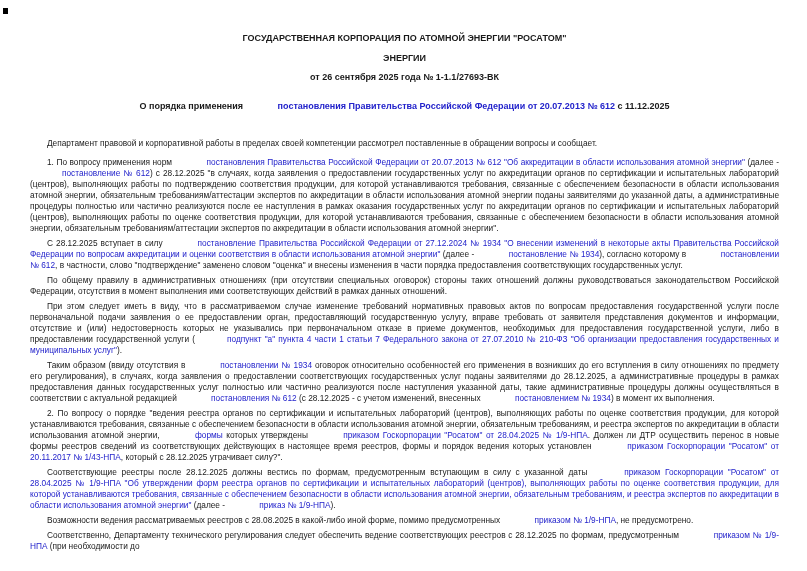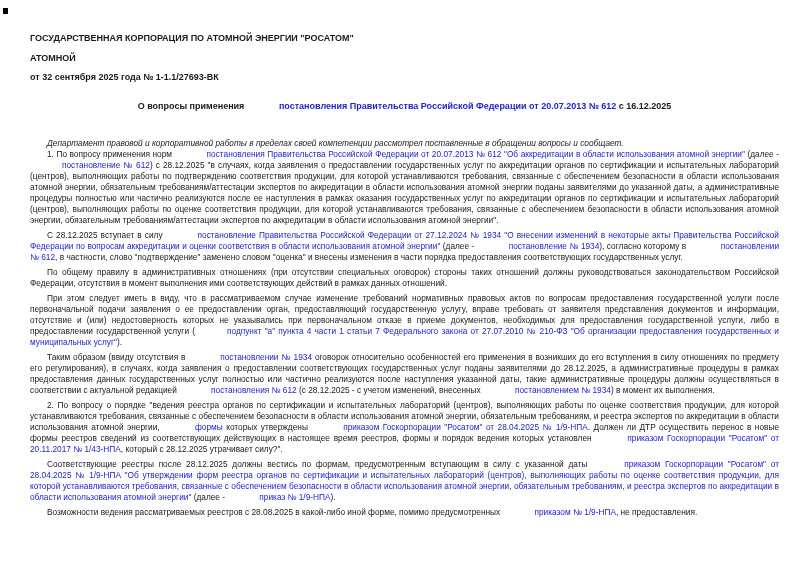--- a/index.html
+++ b/index.html
@@ -21,20 +21,21 @@
     left: 3px;
     top: 8px;
     width: 5px;
     height: 6px;
     background: #000000;
   }
   .page {
     padding: 33px 28px 0 30px;
   }
   .hdr {
+    text-align: center;
     font-weight: bold;
     font-size: 9px;
     line-height: 11px;
   }
   .org     { margin-bottom: 9px; }
   .doctype { margin-bottom: 8px; }
   .datenum { margin-bottom: 17px; }
   .title {
     text-align: center;
     font-weight: bold;
@@ -42,42 +43,43 @@
     line-height: 12px;
     margin-bottom: 26px;
   }
   #doc-body p {
     margin: 0 0 4px 0;
     font-size: 8.3px;
     line-height: 11px;
     text-align: justify;
     text-indent: 17px;
   }
-  #doc-body p.first-para { margin-bottom: 0; font-style: italic; }
+  #doc-body p.first-para { margin-bottom: 8px; }
   .doc-link {
     color: #2323cb;
     text-decoration: none;
     cursor: pointer;
     padding-left: 32px;
   }
 </style>
 </head>
 <body>
 
 <div class="corner-mark"></div>
 
 <div class="page">
   <div class="hdr org">ГОСУДАРСТВЕННАЯ КОРПОРАЦИЯ ПО АТОМНОЙ ЭНЕРГИИ "РОСАТОМ"</div>
-  <div class="hdr doctype">АТОМНОЙ</div>
-  <div class="hdr datenum">от 32 сентября 2025 года № 1-1.1/27693-ВК</div>
-  <div class="title" id="doc-title"><span>О вопросы применения </span><a class="doc-link">постановления Правительства Российской Федерации от 20.07.2013 № 612</a><span> с 16.12.2025</span></div>
+  <div class="hdr doctype">ЭНЕРГИИ</div>
+  <div class="hdr datenum">от 26 сентября 2025 года № 1-1.1/27693-ВК</div>
+  <div class="title" id="doc-title"><span>О порядка применения </span><a class="doc-link">постановления Правительства Российской Федерации от 20.07.2013 № 612</a><span> с 11.12.2025</span></div>
   <div id="doc-body">
       <p class="first-para"><span>Департамент правовой и корпоративной работы в пределах своей компетенции рассмотрел поставленные в обращении вопросы и сообщает.</span></p>
       <p><span>1. По вопросу применения норм </span><a class="doc-link">постановления Правительства Российской Федерации от 20.07.2013 № 612 "Об аккредитации в области использования атомной энергии"</a><span> (далее - </span><a class="doc-link">постановление № 612</a><span>) с 28.12.2025 "в случаях, когда заявления о предоставлении государственных услуг по аккредитации органов по сертификации и испытательных лабораторий (центров), выполняющих работы по подтверждению соответствия продукции, для которой устанавливаются требования, связанные с обеспечением безопасности в области использования атомной энергии, обязательным требованиям/аттестации экспертов по аккредитации в области использования атомной энергии поданы заявителями до указанной даты, а административные процедуры полностью или частично реализуются после ее наступления в рамках оказания государственных услуг по аккредитации органов по сертификации и испытательных лабораторий (центров), выполняющих работы по оценке соответствия продукции, для которой устанавливаются требования, связанные с обеспечением безопасности в области использования атомной энергии, обязательным требованиям/аттестации экспертов по аккредитации в области использования атомной энергии".</span></p>
       <p><span>С 28.12.2025 вступает в силу </span><a class="doc-link">постановление Правительства Российской Федерации от 27.12.2024 № 1934 "О внесении изменений в некоторые акты Правительства Российской Федерации по вопросам аккредитации и оценки соответствия в области использования атомной энергии"</a><span> (далее - </span><a class="doc-link">постановление № 1934</a><span>), согласно которому в </span><a class="doc-link">постановлении № 612</a><span>, в частности, слово "подтверждение" заменено словом "оценка" и внесены изменения в части порядка предоставления соответствующих государственных услуг.</span></p>
       <p><span>По общему правилу в административных отношениях (при отсутствии специальных оговорок) стороны таких отношений должны руководствоваться законодательством Российской Федерации, отсутствия в момент выполнения ими соответствующих действий в рамках данных отношений.</span></p>
       <p><span>При этом следует иметь в виду, что в рассматриваемом случае изменение требований нормативных правовых актов по вопросам предоставления государственной услуги после первоначальной подачи заявления о ее предоставлении орган, предоставляющий государственную услугу, вправе требовать от заявителя представления документов и информации, отсутствие и (или) недостоверность которых не указывались при первоначальном отказе в приеме документов, необходимых для предоставления государственной услуги, либо в предоставлении государственной услуги (</span><a class="doc-link">подпункт "а" пункта 4 части 1 статьи 7 Федерального закона от 27.07.2010 № 210-ФЗ "Об организации предоставления государственных и муниципальных услуг"</a><span>).</span></p>
       <p><span>Таким образом (ввиду отсутствия в </span><a class="doc-link">постановлении № 1934</a><span> оговорок относительно особенностей его применения в возникших до его вступления в силу отношениях по предмету его регулирования), в случаях, когда заявления о предоставлении соответствующих государственных услуг поданы заявителями до 28.12.2025, а административные процедуры в рамках предоставления данных государственных услуг полностью или частично реализуются после наступления указанной даты, такие административные процедуры должны осуществляться в соответствии с актуальной редакцией </span><a class="doc-link">постановления № 612</a><span> (с 28.12.2025 - с учетом изменений, внесенных </span><a class="doc-link">постановлением № 1934</a><span>) в момент их выполнения.</span></p>
       <p><span>2. По вопросу о порядке "ведения реестра органов по сертификации и испытательных лабораторий (центров), выполняющих работы по оценке соответствия продукции, для которой устанавливаются требования, связанные с обеспечением безопасности в области использования атомной энергии, обязательным требованиям, и реестра экспертов по аккредитации в области использования атомной энергии, </span><a class="doc-link">формы</a><span> которых утверждены </span><a class="doc-link">приказом Госкорпорации "Росатом" от 28.04.2025 № 1/9-НПА</a><span>. Должен ли ДТР осуществить перенос в новые формы реестров сведений из соответствующих действующих в настоящее время реестров, формы и порядок ведения которых установлен </span><a class="doc-link">приказом Госкорпорации "Росатом" от 20.11.2017 № 1/43-НПА</a><span>, который с 28.12.2025 утрачивает силу?".</span></p>
       <p><span>Соответствующие реестры после 28.12.2025 должны вестись по формам, предусмотренным вступающим в силу с указанной даты </span><a class="doc-link">приказом Госкорпорации "Росатом" от 28.04.2025 № 1/9-НПА "Об утверждении форм реестра органов по сертификации и испытательных лабораторий (центров), выполняющих работы по оценке соответствия продукции, для которой устанавливаются требования, связанные с обеспечением безопасности в области использования атомной энергии, обязательным требованиям, и реестра экспертов по аккредитации в области использования атомной энергии"</a><span> (далее - </span><a class="doc-link">приказ № 1/9-НПА</a><span>).</span></p>
-      <p><span>Возможности ведения рассматриваемых реестров с 28.08.2025 в какой-либо иной форме, помимо предусмотренных </span><a class="doc-link">приказом № 1/9-НПА</a><span>, не предоставления.</span></p>
+      <p><span>Возможности ведения рассматриваемых реестров с 28.08.2025 в какой-либо иной форме, помимо предусмотренных </span><a class="doc-link">приказом № 1/9-НПА</a><span>, не предусмотрено.</span></p>
+      <p><span>Соответственно, Департаменту технического регулирования следует обеспечить ведение соответствующих реестров с 28.12.2025 по формам, предусмотренным </span><a class="doc-link">приказом № 1/9-НПА</a><span> (при необходимости до</span></p>
     </div>
 </div>
 
 </body></html>

